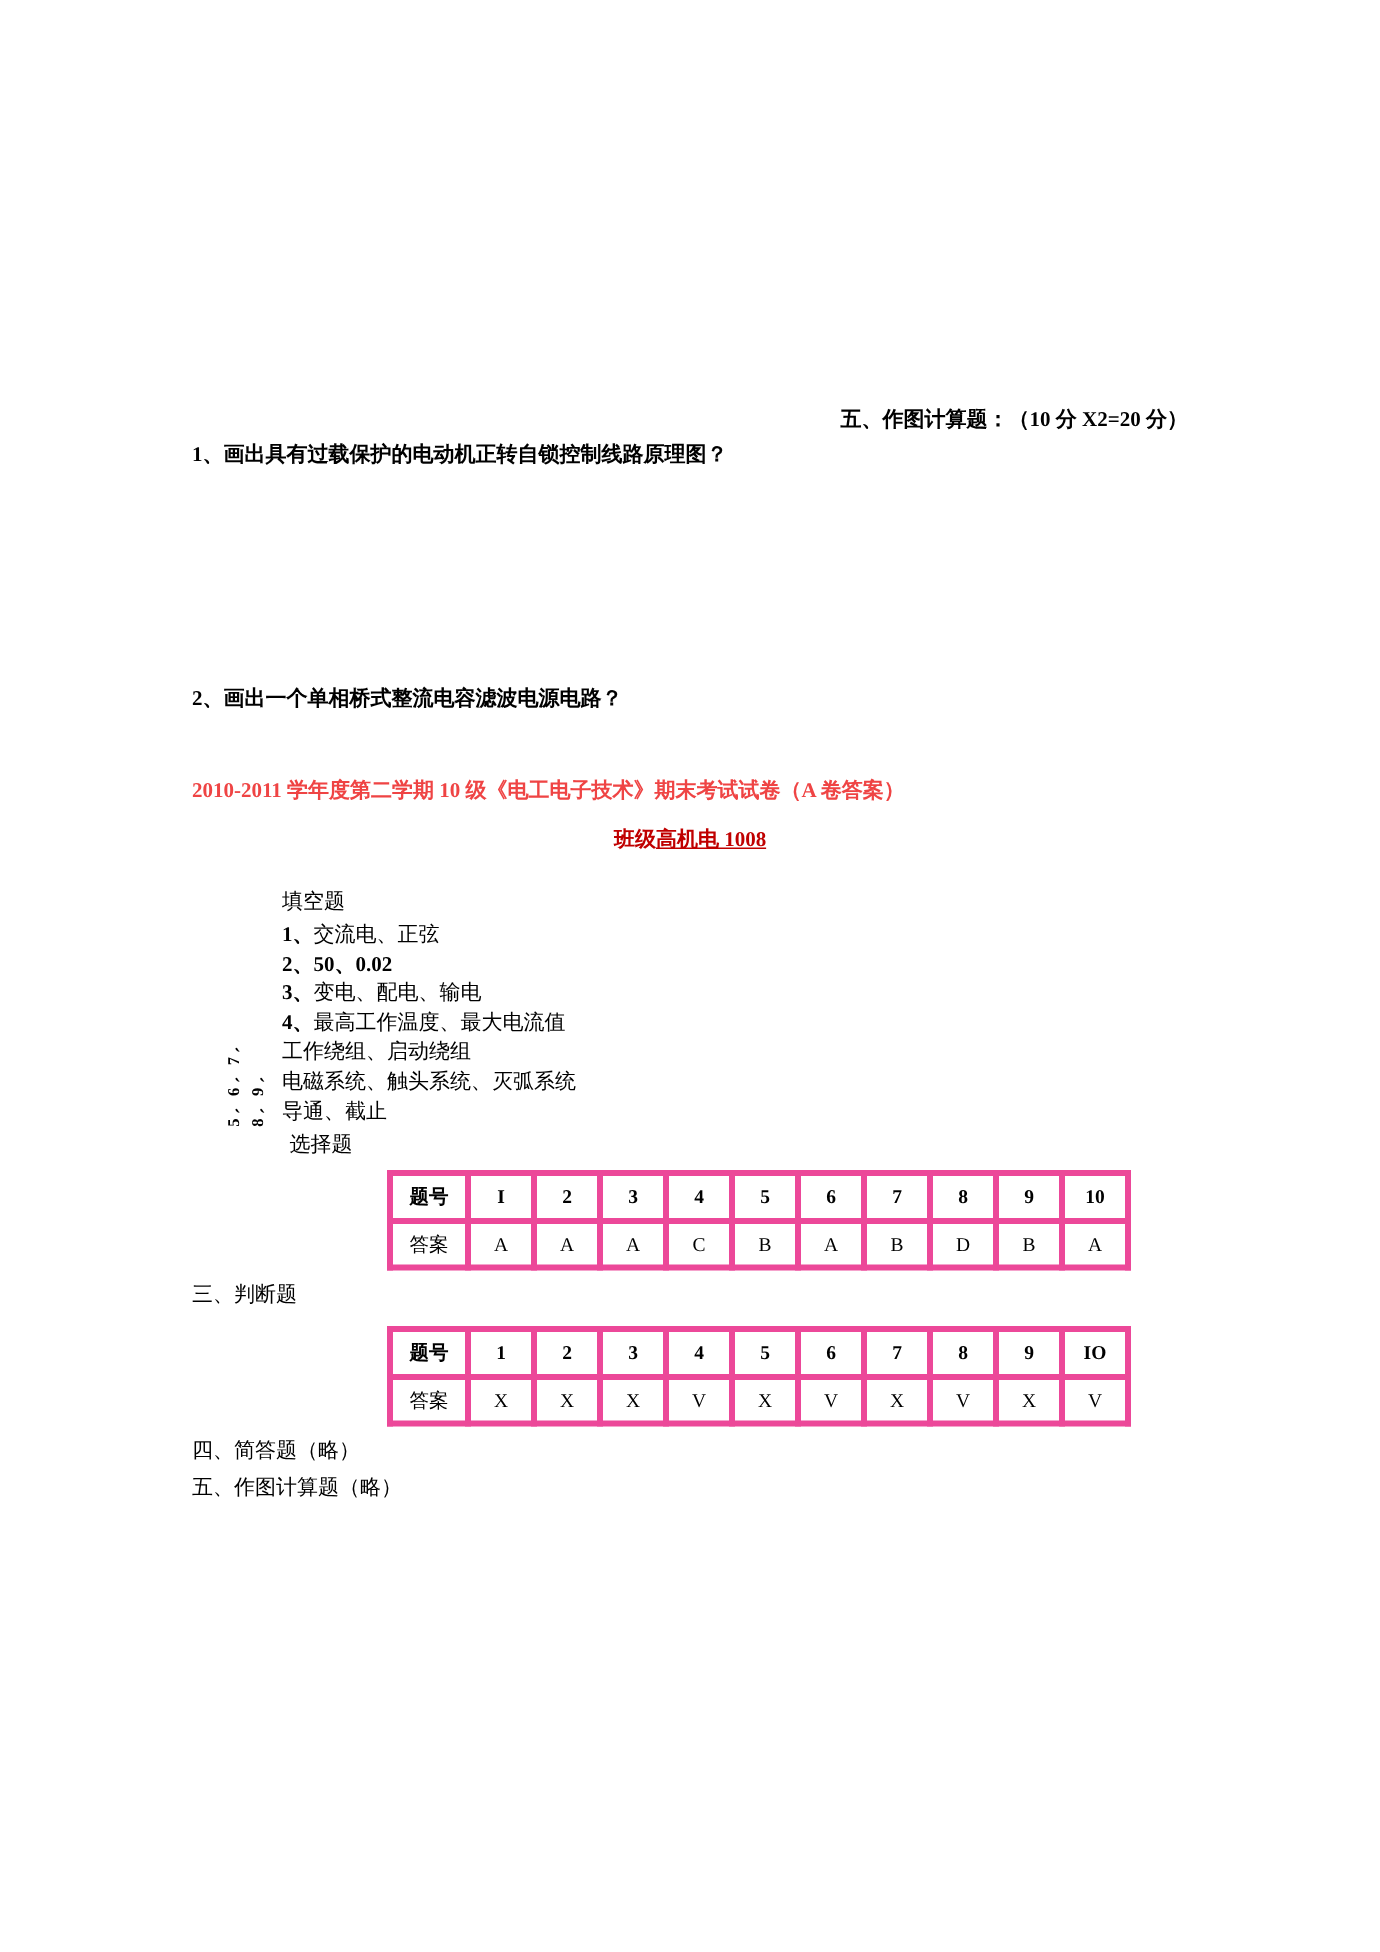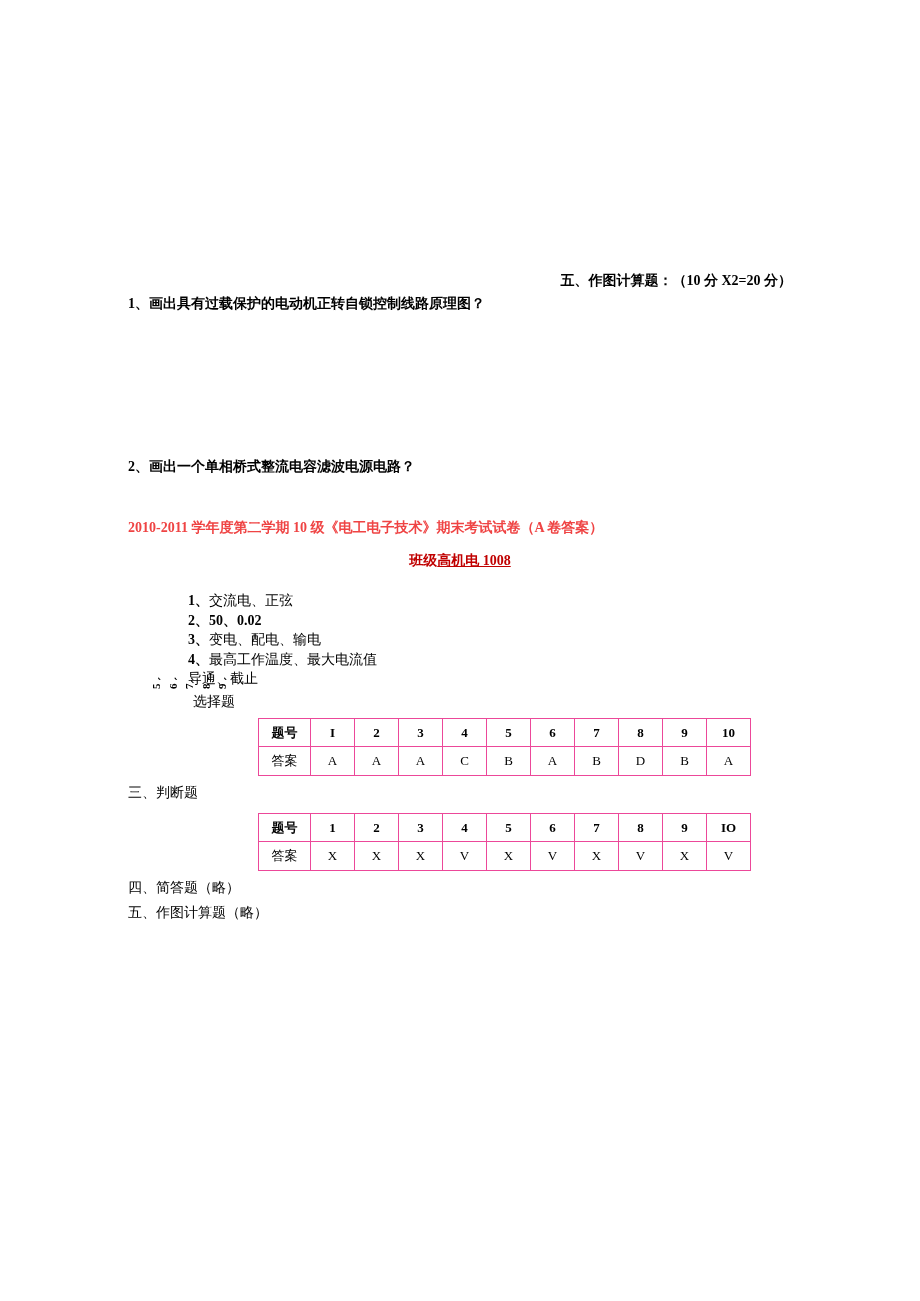--- a/index.html
+++ b/index.html
@@ -90,21 +90,21 @@
       margin-left: 65px;
       margin-top: 2px;
       margin-bottom: 6px;
     }
     .answer-table {
       border-collapse: collapse;
       margin-left: 130px;
       margin-bottom: 6px;
     }
     .answer-table td {
-      border: 1px solid #ec4899;
+      border: 4px solid #ec4899;
       padding: 4px 0;
       text-align: center;
       width: 44px;
       font-size: 13px;
     }
     .answer-table td:first-child {
       width: 52px;
     }
     .answer-table .header-row td {
       font-weight: bold;
@@ -129,38 +129,47 @@
 <div class="question-line">1、画出具有过载保护的电动机正转自锁控制线路原理图？</div>
 <div class="spacer-large"></div>
 <div class="question-line">2、画出一个单相桥式整流电容滤波电源电路？</div>
 
 <div class="answer-title">2010-2011 学年度第二学期 10 级《电工电子技术》期末考试试卷（A 卷答案）</div>
 <div class="answer-subtitle">
   <span>班级</span><span class="underline">高机电 1008</span>
 </div>
 
 <div class="fill-section">
+  <div class="fill-section-header">填空题</div>
   <div class="fill-wrapper">
     <div class="fill-sidebar">5、6、7、8、9、</div>
     <div class="fill-list">
       <div class="fill-item">
         <span class="fill-num num-left">1、</span>
         <span class="fill-content">交流电、正弦</span>
       </div>
       <div class="fill-item">
         <span class="fill-num num-left">2、</span>
         <span class="fill-content bold">50、0.02</span>
       </div>
       <div class="fill-item">
         <span class="fill-num num-left">3、</span>
         <span class="fill-content">变电、配电、输电</span>
       </div>
       <div class="fill-item">
         <span class="fill-num num-left">4、</span>
         <span class="fill-content">最高工作温度、最大电流值</span>
+      </div>
+      <div class="fill-item">
+        <span class="fill-num num-left"></span>
+        <span class="fill-content">工作绕组、启动绕组</span>
+      </div>
+      <div class="fill-item">
+        <span class="fill-num num-left"></span>
+        <span class="fill-content">电磁系统、触头系统、灭弧系统</span>
       </div>
       <div class="fill-item">
         <span class="fill-num num-left"></span>
         <span class="fill-content">导通、截止</span>
       </div>
     </div>
   </div>
 </div>
 
 <div class="choice-header">选择题</div>

